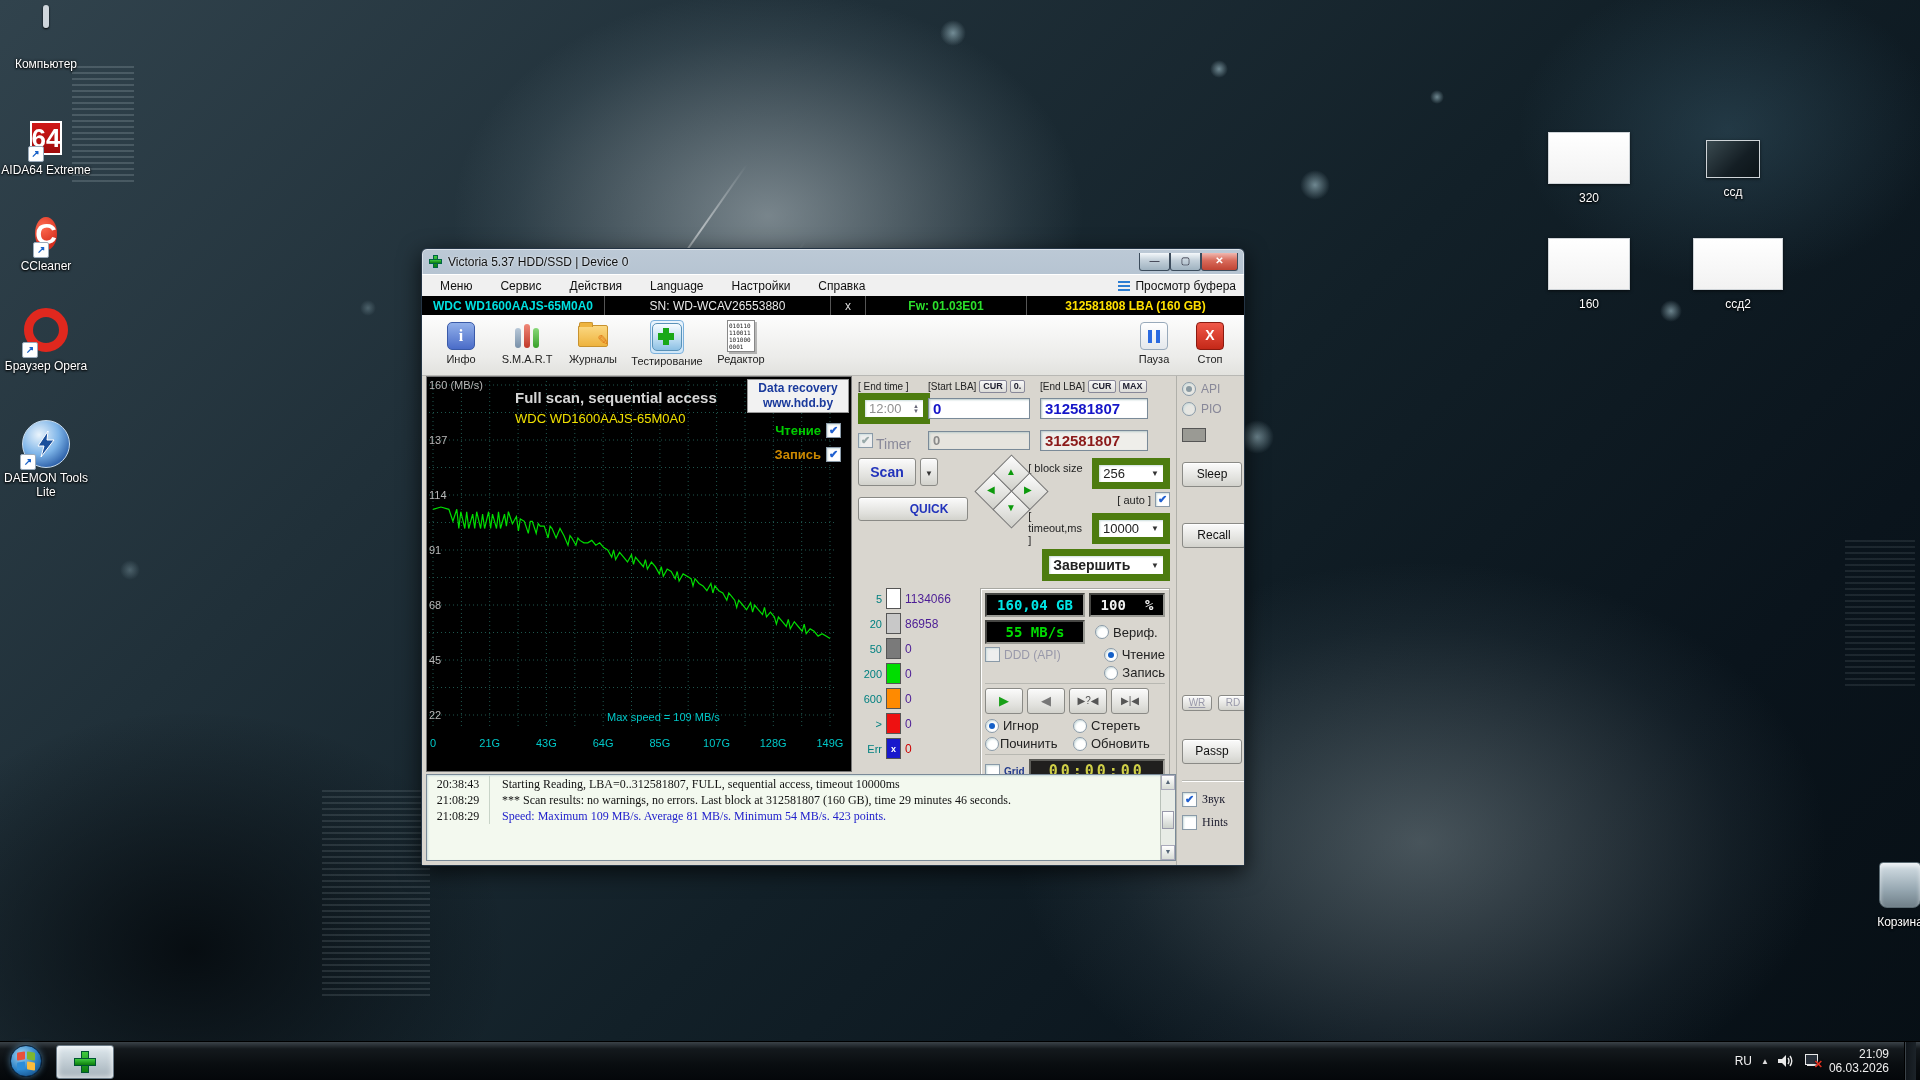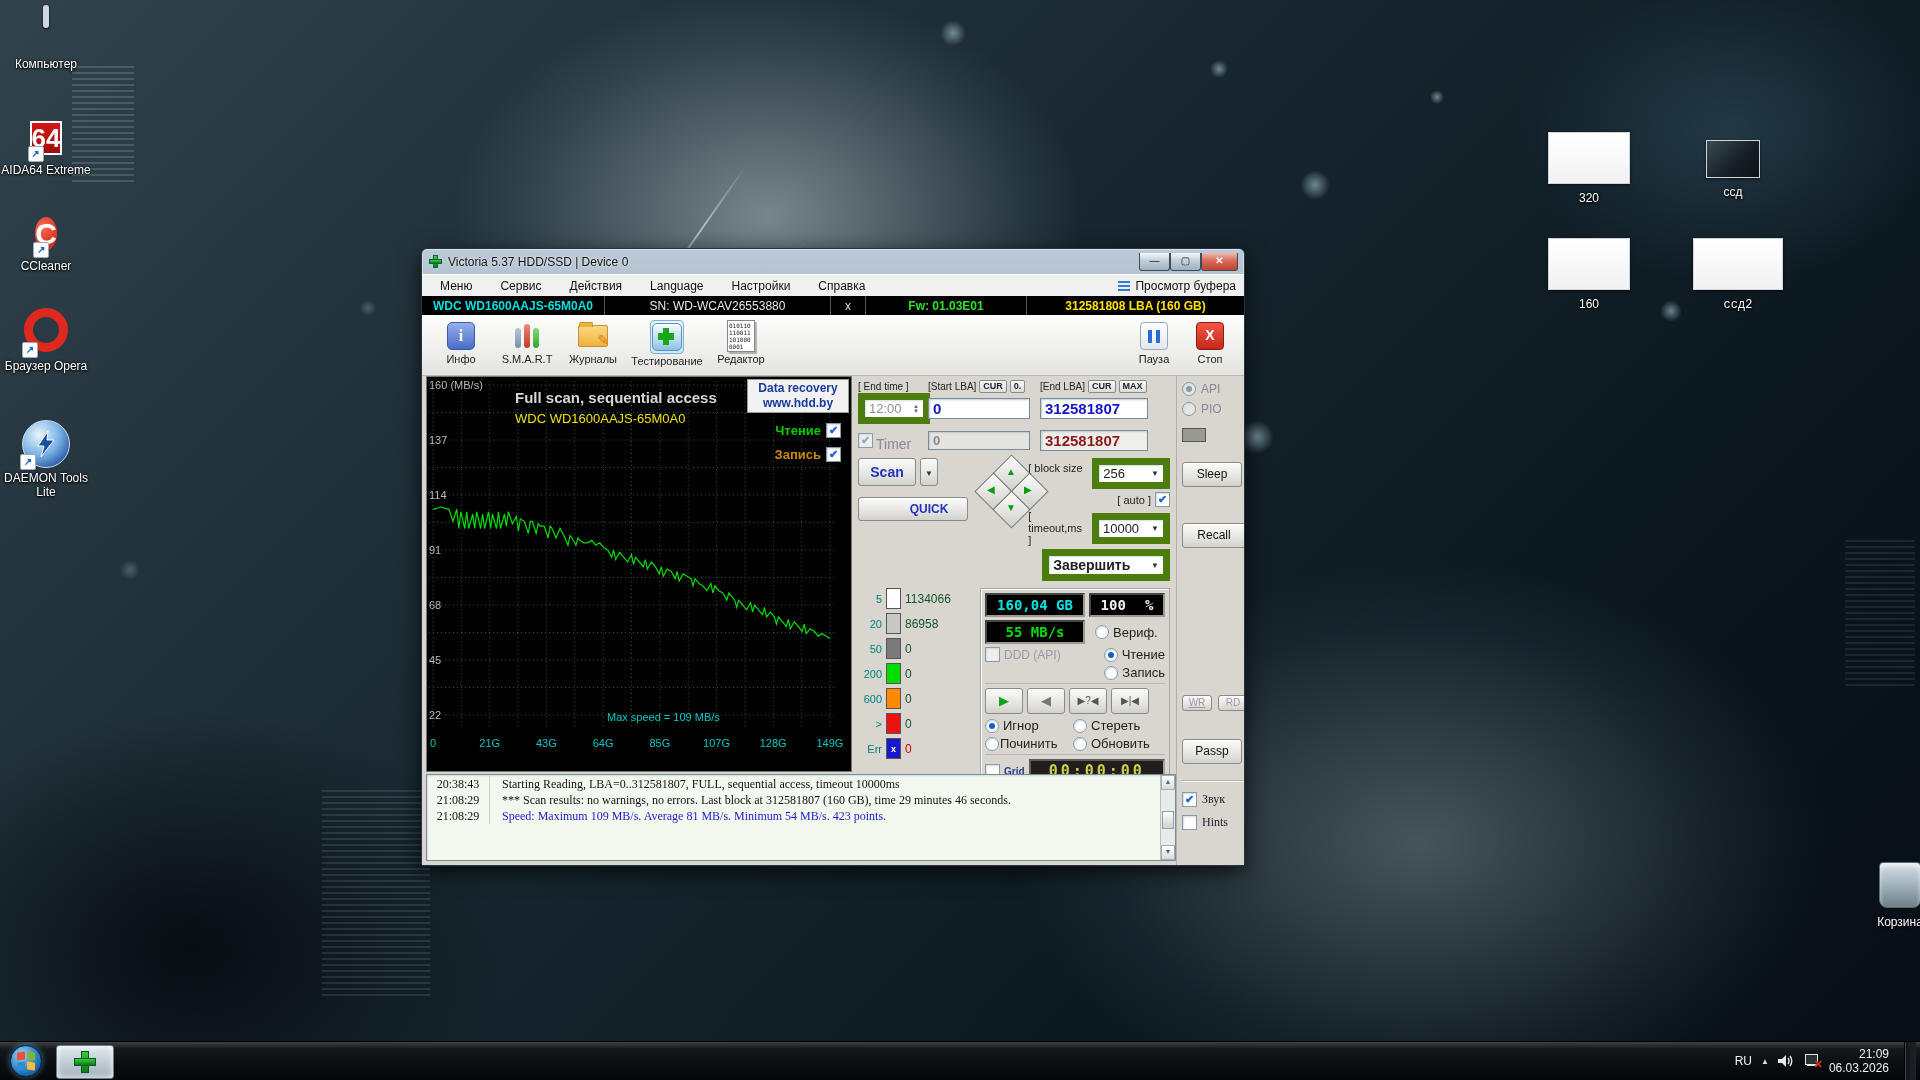--- a/index.html
+++ b/index.html
@@ -126,21 +126,21 @@
   .combo{display:flex;align-items:center;justify-content:space-between;background:#fff;border:7px solid #4d7c0f;box-shadow:inset 1px 1px 2px #cdd;padding:1px 4px;}
   #lba-grid{display:grid;grid-template-columns:62px 104px 110px;grid-column-gap:8px;align-items:center;}
   .lblrow{display:flex;align-items:center;gap:3px;font-size:10px;white-space:nowrap;}
   #diamond{position:relative;width:62px;height:62px;margin:2px 6px 0 8px;}
   #diamond .dia{position:absolute;width:25px;height:25px;background:linear-gradient(135deg,#fdfdfd,#cfcfc9);border:1px solid #777;transform:rotate(45deg);}
   #diamond .g{position:absolute;color:#0c9a0c;font-size:10px;}
   #led-col{width:118px;}
   .led-row{display:flex;align-items:center;gap:4px;height:25px;}
   .led-lbl{width:24px;text-align:right;color:#008080;font-size:11px;}
   .led-box{width:13px;height:19px;border:1px solid #555;display:inline-flex;align-items:center;justify-content:center;color:#fff;font-size:9px;font-weight:bold;}
-  .led-val{font-size:12px;color:#14532d;}
+  .led-val{font-size:12px;color:#4c1d95;}
   #stat-box{flex:1;border:1px solid #a8a8a2;box-shadow:inset 1px 1px 0 #fff;padding:4px;margin-top:2px;}
 
   
   #rightcol{width:76px;border-left:1px solid #b0b0aa;padding:6px 5px;display:flex;flex-direction:column;font-size:12px;color:#889;}
   #rightcol .rrow{display:flex;align-items:center;gap:5px;margin-bottom:6px;}
   .swatch{width:22px;height:12px;background:#9a9a94;border:1px solid #555;}
 
   
   #log-row{display:flex;flex:1;font-family:Liberation Serif, serif;}
   #log{flex:1;margin:4px 0 4px 0;background:#f3f9ef;border:1px solid #7a8a98;box-shadow:inset 1px 1px 2px #cdd;position:relative;
@@ -228,21 +228,21 @@
   <div class="lbl">320</div>
 </div>
 <div class="dicon" style="left:1690px;top:140px;width:86px;">
   <span class="ic-thumb dark" style="display:inline-block;"></span>
   <div class="lbl">ссд</div>
 </div>
 <div class="dicon" style="left:1546px;top:238px;width:86px;">
   <span class="ic-thumb" style="display:inline-block;"><span class="bar"></span></span>
   <div class="lbl">160</div>
 </div>
-<div class="dicon" style="left:1690px;top:238px;width:96px;font-family:Liberation Mono, monospace;">
+<div class="dicon" style="left:1690px;top:238px;width:96px;">
   <span class="ic-thumb" style="display:inline-block;width:88px;"><span class="bar"></span></span>
   <div class="lbl">ссд2</div>
 </div>
 <div class="dicon" style="left:1852px;top:862px;width:96px;">
   <span class="ic-bin" style="display:inline-block;"><span class="rim"></span></span>
   <div class="lbl">Корзина</div>
 </div>
 
 <div id="vwin">
   <div id="titlebar">

